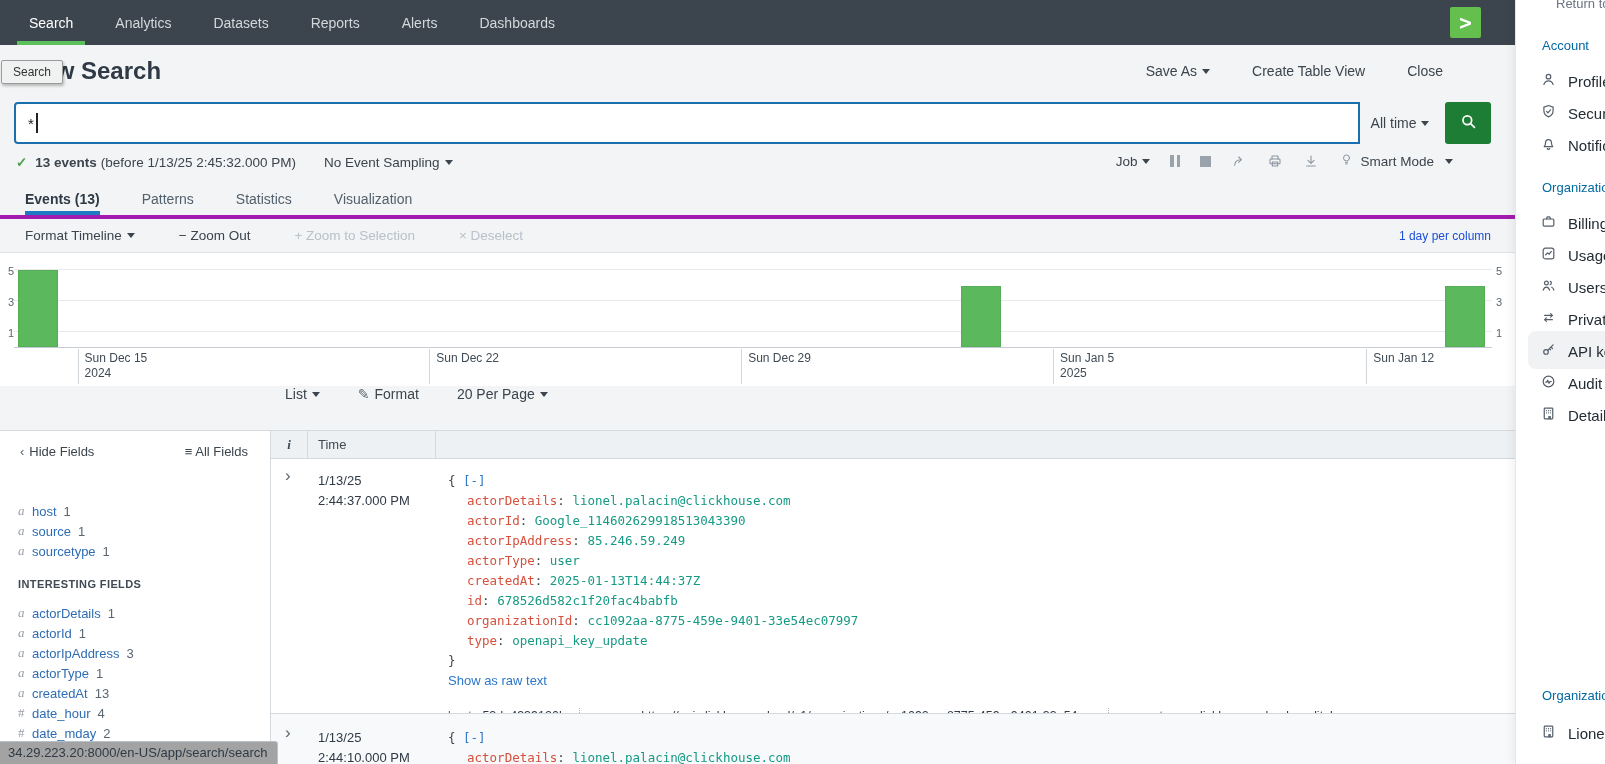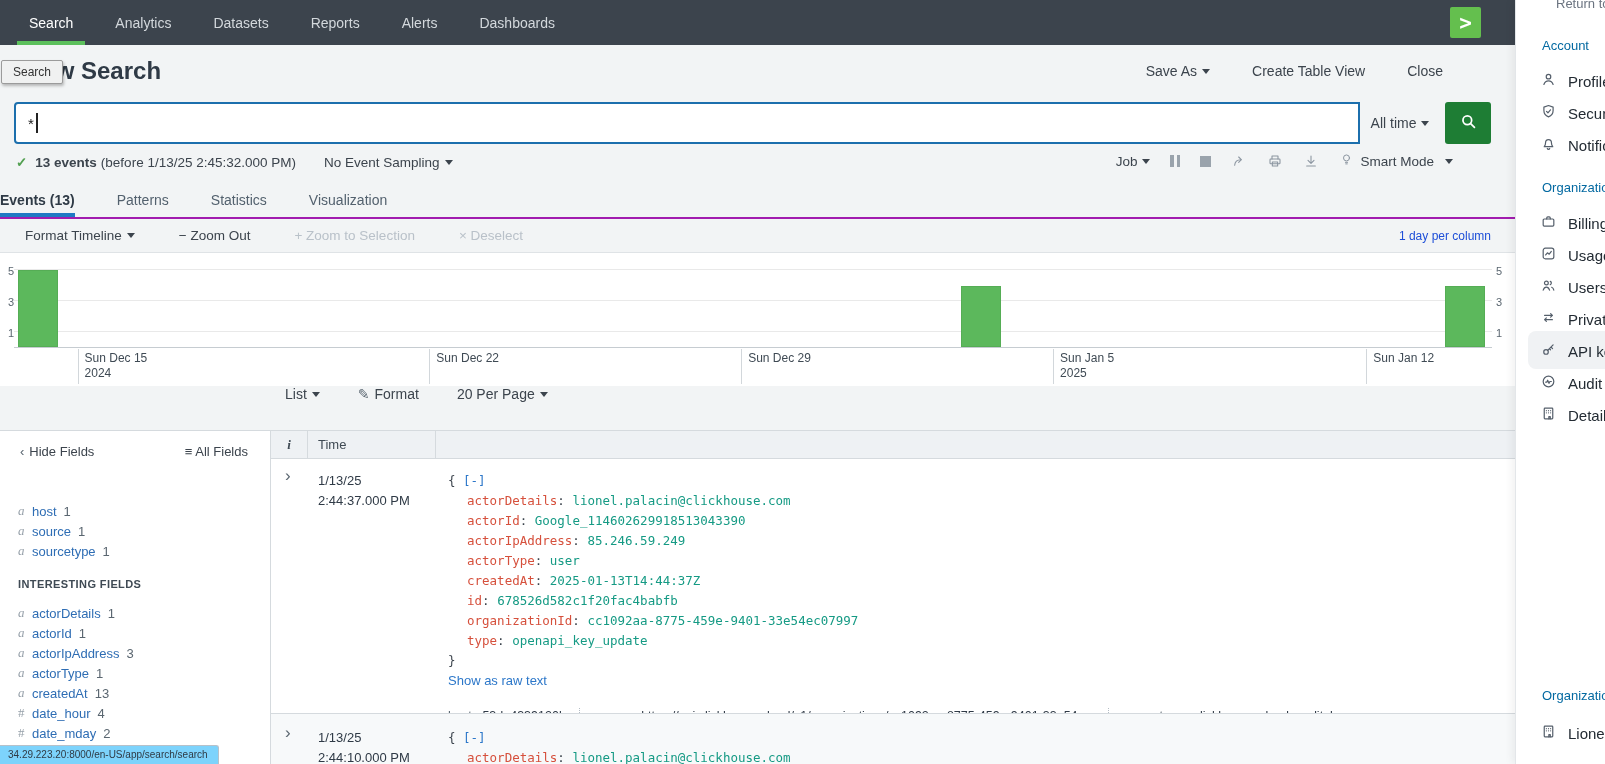--- a/index.html
+++ b/index.html
@@ -32,21 +32,21 @@
   .job-row-left b{margin-right:4px}
   .sampling{margin-left:28px;cursor:pointer}
   .job-row-right{position:absolute;right:62px;top:152px;display:flex;align-items:center;gap:20px;font-size:13.5px;color:#3c444d}
   .tb-icon{display:flex;align-items:center;cursor:pointer}
   .pause-bars{display:flex;gap:3px}
   .pause-bars i{width:3.5px;height:12px;background:#9aa3ac}
   .stop-sq{width:11px;height:11px;background:#9aa3ac}
   .smart{display:flex;align-items:center;gap:6px;cursor:pointer}
 
   
-  .tabs{position:absolute;left:0;top:183px;width:100%;height:36px;border-bottom:2px solid #a21caf;display:flex;gap:42px}
+  .tabs{position:absolute;left:0;top:183px;width:100%;height:36px;border-bottom:4px solid #a21caf;display:flex;padding-left:25px;gap:42px}
   .tab{font-size:14px;color:#53616e;display:flex;align-items:center;position:relative;cursor:pointer}
   .tab.active{color:#2f3a46;font-weight:bold}
   .tab.active::after{content:"";position:absolute;left:0;right:0;bottom:0;height:4px;background:#2079c4}
 
   
   .tl-row{position:absolute;left:0;top:219px;width:100%;height:34px;border-bottom:1px solid #dfe3e6;display:flex;align-items:center;padding-left:25px;gap:44px;font-size:13.5px;color:#3c444d}
   .tl-ctl{cursor:pointer;white-space:nowrap}
   .tl-ctl.disabled{color:#b9c1c9}
   .tl-scale{position:absolute;right:24px;font-size:12px;color:#1d4ed8}
 
@@ -102,21 +102,21 @@
   
   .right-panel{position:absolute;left:1515px;top:0;width:90px;height:764px;background:#fff;border-left:1px solid #e3e6e9;box-shadow:-3px 0 8px rgba(0,0,0,.06);overflow:hidden}
   .rp-return{position:absolute;left:40px;top:-4px;font-size:13px;color:#6b7480;white-space:nowrap;cursor:pointer}
   .rp-title{position:absolute;left:26px;font-size:13px;color:#0369a1;white-space:nowrap}
   .rp-item{position:absolute;left:24px;display:flex;align-items:center;gap:11px;font-size:15px;color:#232b33;white-space:nowrap;cursor:pointer;height:22px}
   .rp-item svg{flex:0 0 auto}
   .rp-highlight{position:absolute;left:12px;top:331px;width:86px;height:38px;background:#f0f2f4;border-radius:8px}
 
   
   .cursor-tooltip{position:absolute;left:1px;top:60px;background:#f0f1f1;border:1px solid #9b9b9b;box-shadow:1px 2px 3px rgba(0,0,0,.25);padding:4px 11px;font-size:12px;color:#333;z-index:20;border-radius:2px}
-  .status-bar{position:absolute;left:0;bottom:0;background:#7dd3fc;border:1px solid #b6c1ca;border-left:none;border-bottom:none;border-radius:0 3px 0 0;padding:3px 10px 4px 8px;font-size:10px;color:#2f3a44;z-index:20;white-space:nowrap}
+  .status-bar{position:absolute;left:0;bottom:0;background:#a3a3a3;border:1px solid #b6c1ca;border-left:none;border-bottom:none;border-radius:0 3px 0 0;padding:3px 10px 4px 8px;font-size:13px;color:#2f3a44;z-index:20;white-space:nowrap}
 
   .caret{display:inline-block;width:0;height:0;border-left:4px solid transparent;border-right:4px solid transparent;border-top:5px solid currentColor;margin-left:5px;vertical-align:2px}
 </style>
 </head>
 <body>
 
 <div id="app">
   <div class="main">
 
     <div class="navbar">

